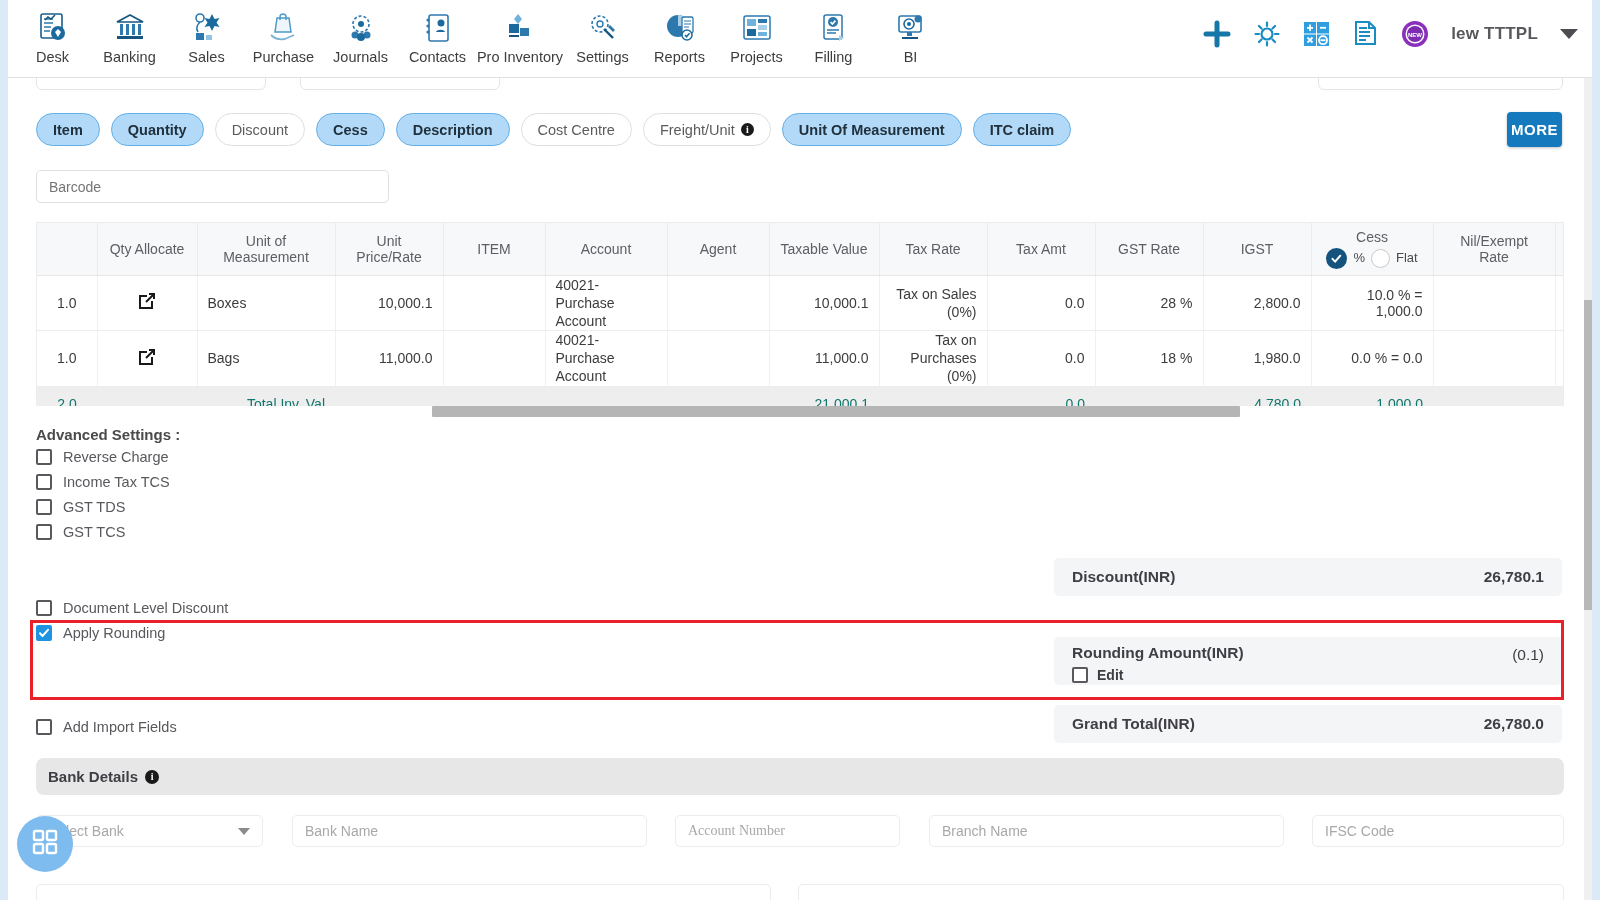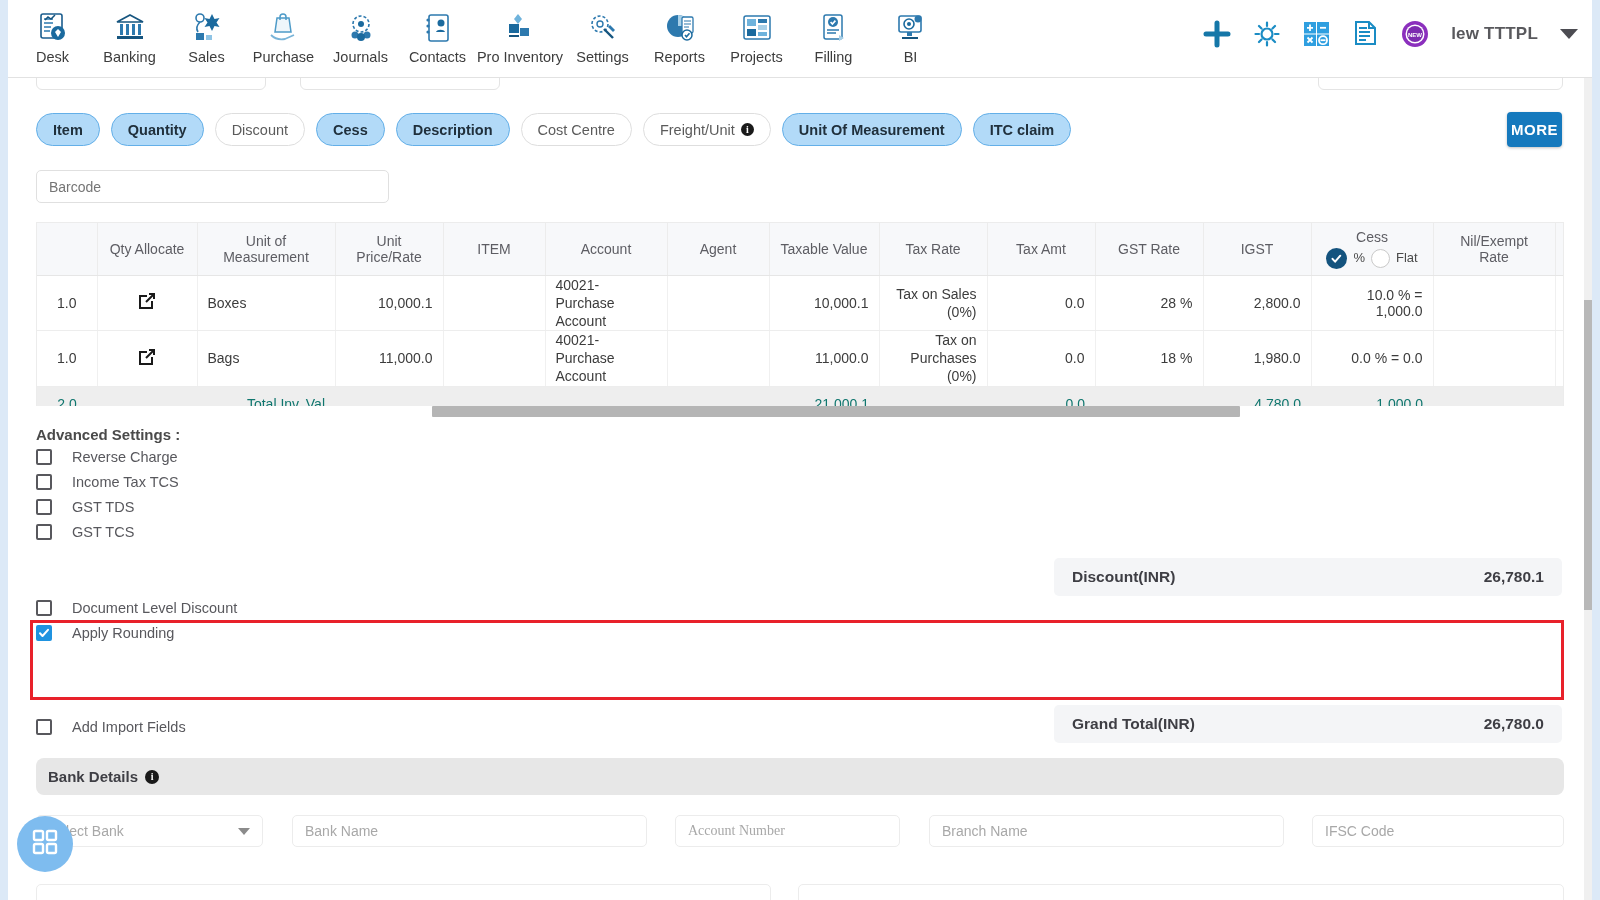--- a/index.html
+++ b/index.html
@@ -188,21 +188,21 @@
     cursor: pointer;
   }
 
   
   .adv-title {
     position: absolute; left: 28px; top: 426px;
     font-size: 15px; font-weight: bold; color: #4a4a4a;
   }
   .cbrow {
     position: absolute; left: 28px;
-    display: flex; align-items: center; gap: 20px;
+    display: flex; align-items: center; gap: 11px;
     cursor: pointer;
   }
   .cbox {
     width: 16px; height: 16px;
     border: 2px solid #58585d; border-radius: 2px;
     background: #fff; flex: none;
   }
   .cbox.checked {
     background: #1f93e0; border-color: #1f93e0;
     display: flex; align-items: center; justify-content: center;
@@ -698,20 +698,30 @@
   <div class="cbrow" style="top:719px">
     <span class="cbox"></span>
     <span class="lbl">Add Import Fields</span>
   </div>
 
   <div class="tot-panel" style="top:558px;width:508px;height:38px;align-items:center;">
     <span class="tot-label">Discount(INR)</span>
     <span class="tot-value">26,780.1</span>
   </div>
 
+  <div class="tot-panel" style="top:637px;width:508px;height:48px;padding-top:7px;">
+    <div>
+      <div class="tot-label">Rounding Amount(INR)</div>
+      <div class="cbrow" style="position:static;margin-top:5px;gap:9px;">
+        <span class="cbox"></span>
+        <span class="lbl" style="font-weight:bold;color:#3e3e44;font-size:14px;">Edit</span>
+      </div>
+    </div>
+    <span class="tot-value plain" style="margin-top:2px;">(0.1)</span>
+  </div>
 
   <div class="tot-panel" style="top:705px;width:508px;height:38px;align-items:center;">
     <span class="tot-label">Grand Total(INR)</span>
     <span class="tot-value">26,780.0</span>
   </div>
 
   <div class="hl-box"></div>
 
   <div class="bank-hdr">
     <span class="t">Bank Details</span>

